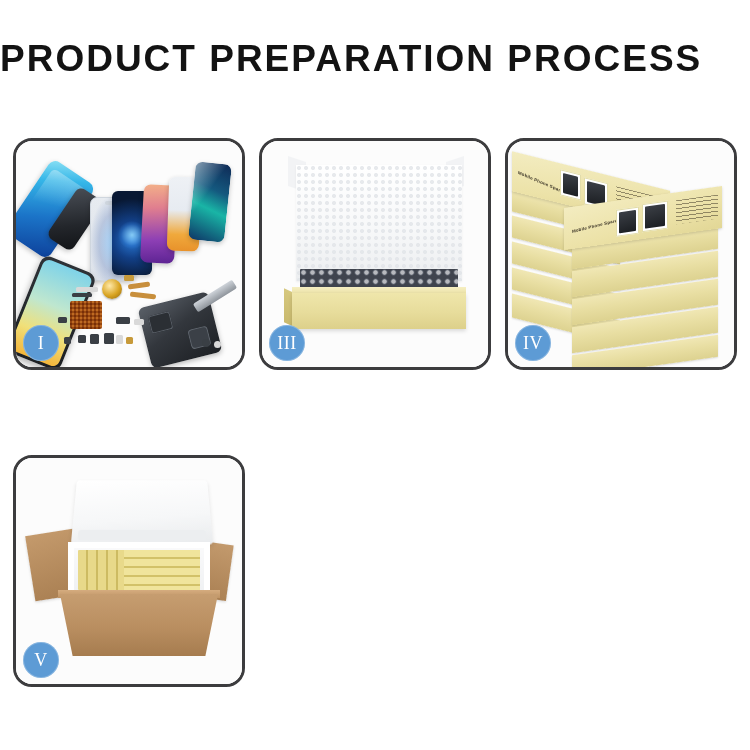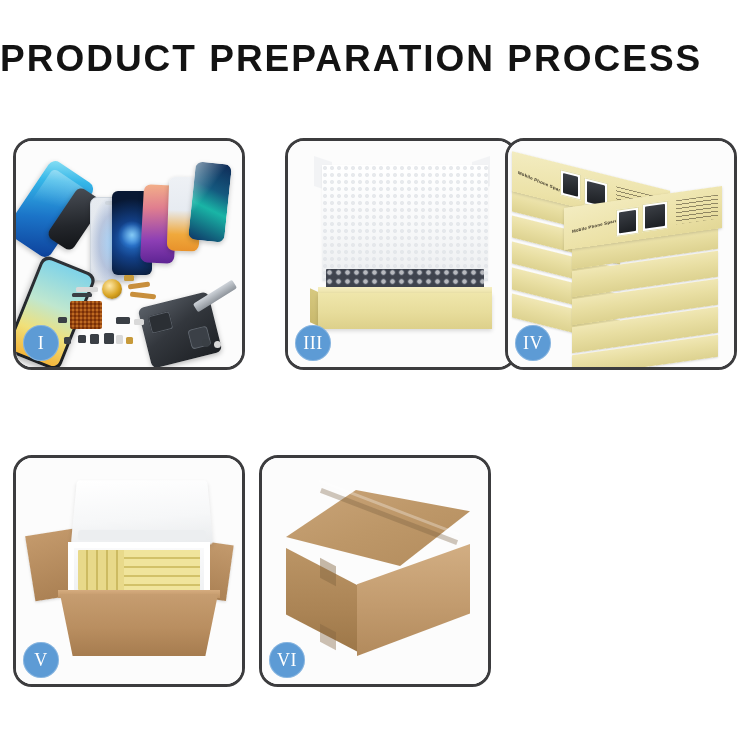--- a/index.html
+++ b/index.html
@@ -246,21 +246,21 @@
     position:absolute; left:50px; top:86px; width:14px; height:104px;
     background: linear-gradient(180deg,#4b5057,#1d2024);
     border-radius:3px; opacity:.9;
   }
   .p2-gold1{ position:absolute; left:44px; top:80px; width:14px; height:12px; background:#c2913f; border-radius:2px; opacity:.95;}
   .p2-gold2{ position:absolute; left:36px; bottom:14px; width:14px; height:22px; background:#bd8b3a; border-radius:2px; opacity:.95;}
   .p2-gold3{ position:absolute; right:28px; bottom:12px; width:13px; height:24px; background:#c08e3c; border-radius:2px; opacity:.95;}
   .p2-tab{ position:absolute; left:34px; top:10px; width:12px; height:9px; background:#cb9a45; border-radius:2px;}
 
   
-  .p3 { background: #fefefe; margin-left: 26px; }
+  .p3 { background: #fefefe; }
   .p3-foam{
     position:absolute; left:34px; top:24px; width:166px; height:116px;
     background: linear-gradient(180deg,#ffffff 0%,#f7f8f9 55%,#eceef0 100%);
     box-shadow: 0 1px 2px rgba(0,0,0,.06);
   }
   .p3-foamtex{
     position:absolute; inset:0;
     background-image: radial-gradient(circle at 3px 3px, rgba(225,228,232,.8) 1.6px, rgba(255,255,255,0) 2.4px);
     background-size: 7px 7px;
   }
@@ -534,27 +534,15 @@
         <div class="p5-lid"></div>
         <div class="p5-foamBody"></div>
         <div class="p5-contents"></div>
         <div class="p5-contents2"></div>
         <div class="p5-rim"></div>
         <div class="p5-front"></div>
       </div>
       <div class="badge">V</div>
     </div>
 
-    <div class="panel p6">
-      <div class="photo">
-        <div class="p6-left"></div>
-        <div class="p6-right"></div>
-        <div class="p6-top"></div>
-        <div class="p6-seam"></div>
-        <div class="p6-tape"></div>
-        <div class="p6-tab1"></div>
-        <div class="p6-tab2"></div>
-      </div>
-      <div class="badge">VI</div>
-    </div>
 
   </div>
 </div>
 
 </body></html>

